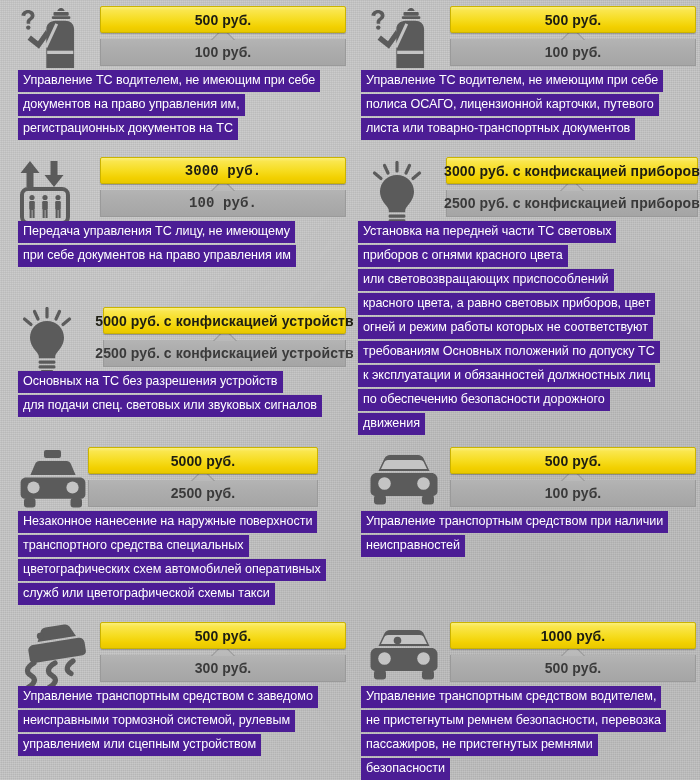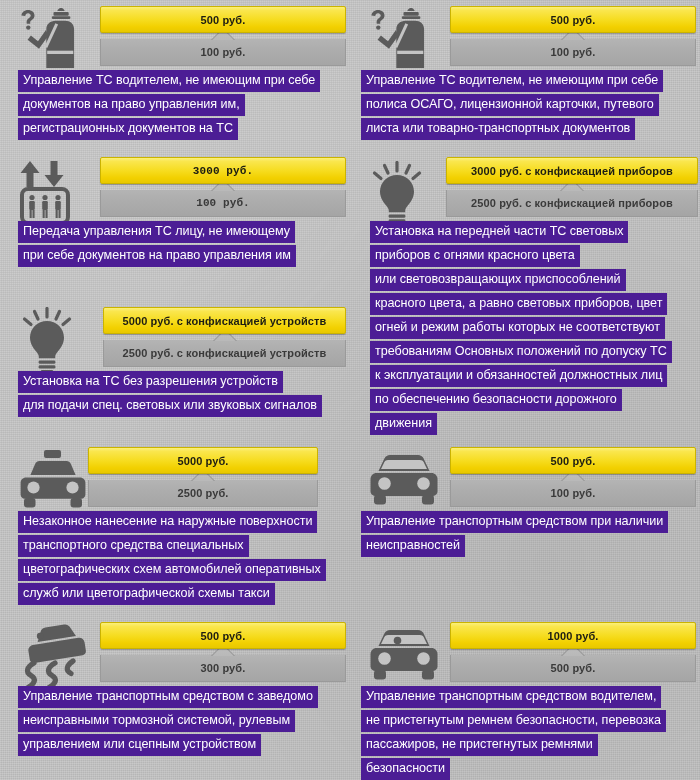--- a/index.html
+++ b/index.html
@@ -36,21 +36,21 @@
   }
   .icon svg{display:block;width:100%;height:100%;}
 
   .bars{position:absolute;}
   .bar{
     position:relative;
     height:27px;
     display:flex;align-items:center;justify-content:center;
     box-sizing:border-box;
     font-weight:bold;
-    font-size:11px;
+    font-size:14px;
     letter-spacing:.1px;
     white-space:nowrap;
   }
   .bar-new{
     background:linear-gradient(to bottom,#fbf07a 0%,#fae64d 14%,#f6dc1e 52%,#f2d000 80%,#e8c800 100%);
     color:#1d1d12;
     border:1px solid #cbb300;
     border-radius:2px;
     box-shadow:0 1px 1px rgba(0,0,0,.25);
     z-index:3;
@@ -191,21 +191,21 @@
       <div class="bars" style="left:103px;top:2px;width:243px;">
         <div class="bar bar-new">
             <span>5000 руб. с конфискацией устройств</span>
           </div>
         <div class="bar bar-old">
           <span class="notch"></span>
           <span>2500 руб. с конфискацией устройств</span>
         </div>
       </div>
       <div class="desc" style="left:18px;top:66px;">
-        <div class="line">Установка на ТС без разрешения устройств</div>
+        <div class="line">Основных на ТС без разрешения устройств</div>
         <div class="line">для подачи спец. световых или звуковых сигналов</div>
       </div>
     </div>
 
     <div class="block" style="left:0;top:445px;width:350px;height:150px;">
       <div class="icon" style="left:14px;top:4px;width:78px;height:64px;">
         <svg viewBox="0 0 78 64" fill="currentColor" aria-hidden="true">
           <rect x="30" y="1" width="17" height="8" rx="2"></rect>
           <path d="M25.5 12c-2 0-3.6 1.1-4.4 2.9L16.4 26h45.2l-4.7-11.1c-.8-1.8-2.4-2.9-4.4-2.9z"></path>
           <path d="M12 28.5c-3 0-5.4 2.4-5.4 5.4v11.6c0 2.4 1.9 4.3 4.3 4.3h56.2c2.4 0 4.3-1.9 4.3-4.3V33.9c0-3-2.4-5.4-5.4-5.4z"></path>
@@ -313,21 +313,21 @@
       </div>
       <div class="bars" style="left:96px;top:2px;width:252px;">
         <div class="bar bar-new">
             <span>3000 руб. с конфискацией приборов</span>
           </div>
         <div class="bar bar-old">
           <span class="notch"></span>
           <span>2500 руб. с конфискацией приборов</span>
         </div>
       </div>
-      <div class="desc" style="left:20px;top:66px;">
+      <div class="desc" style="left:8px;top:66px;">
         <div class="line">Установка на передней части ТС световых</div>
         <div class="line">приборов с огнями красного цвета</div>
         <div class="line">или световозвращающих приспособлений</div>
         <div class="line">красного цвета, а равно световых приборов, цвет</div>
         <div class="line">огней и режим работы которых не соответствуют</div>
         <div class="line">требованиям Основных положений по допуску ТС</div>
         <div class="line">к эксплуатации и обязанностей должностных лиц</div>
         <div class="line">по обеспечению безопасности дорожного</div>
         <div class="line">движения</div>
       </div>

